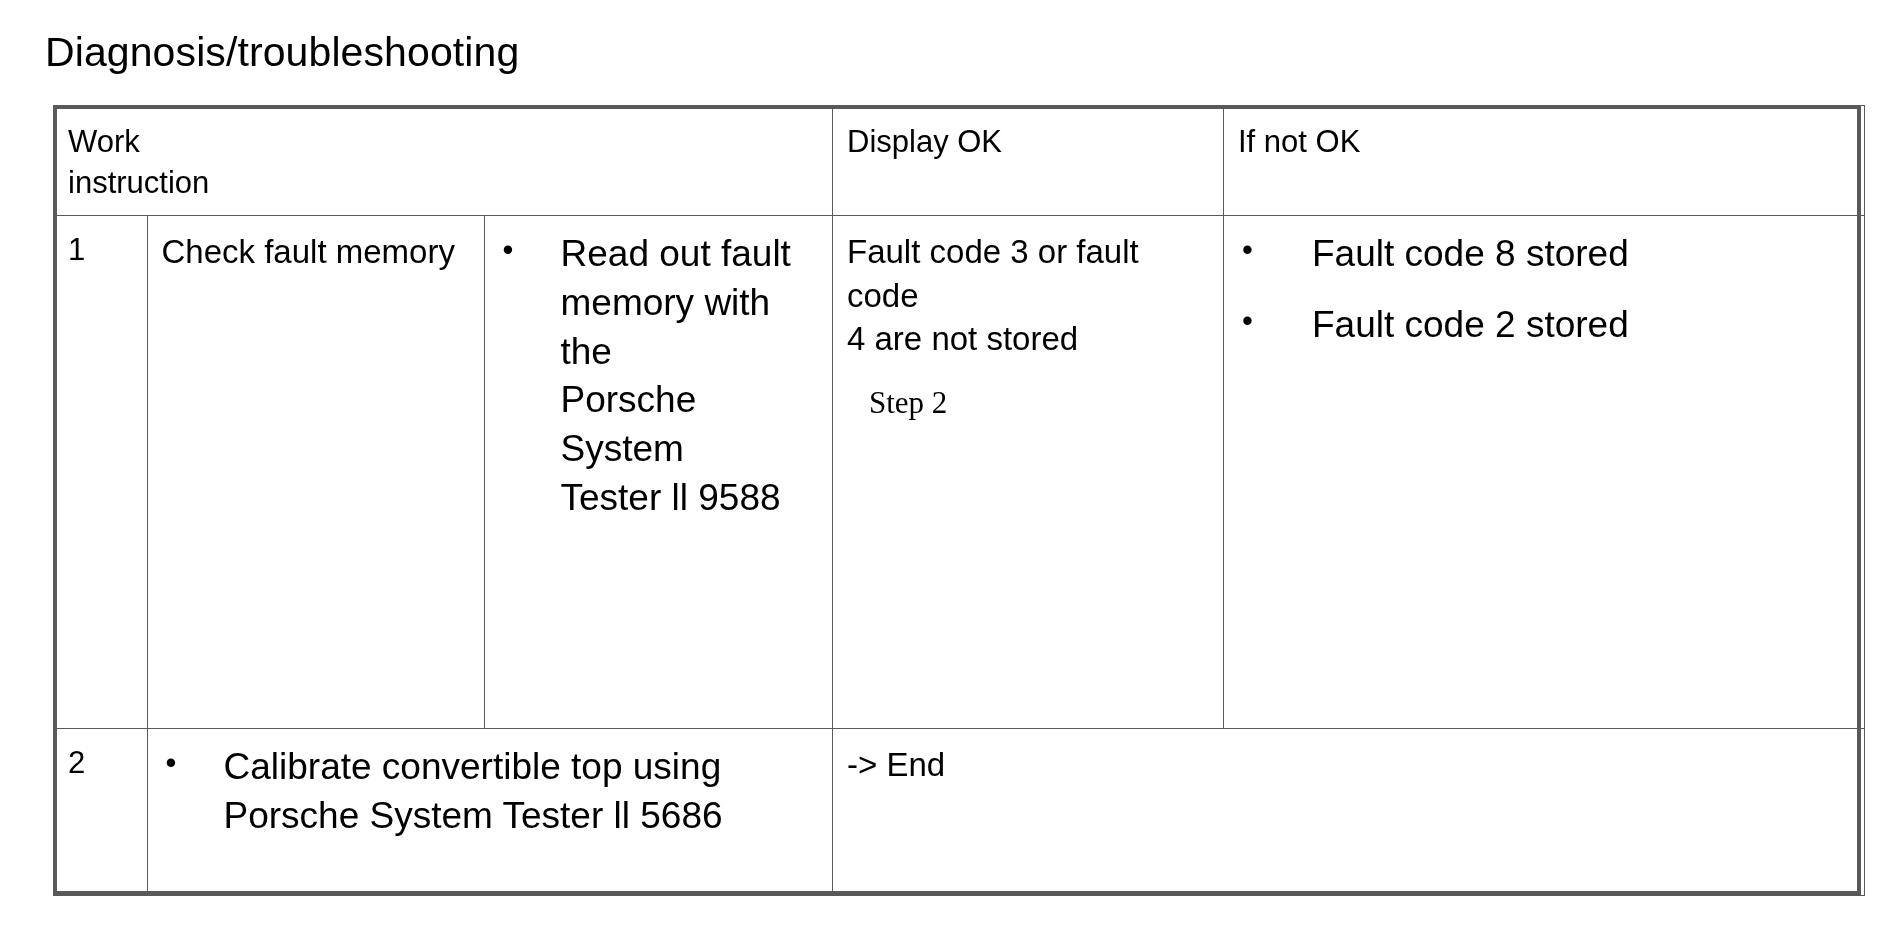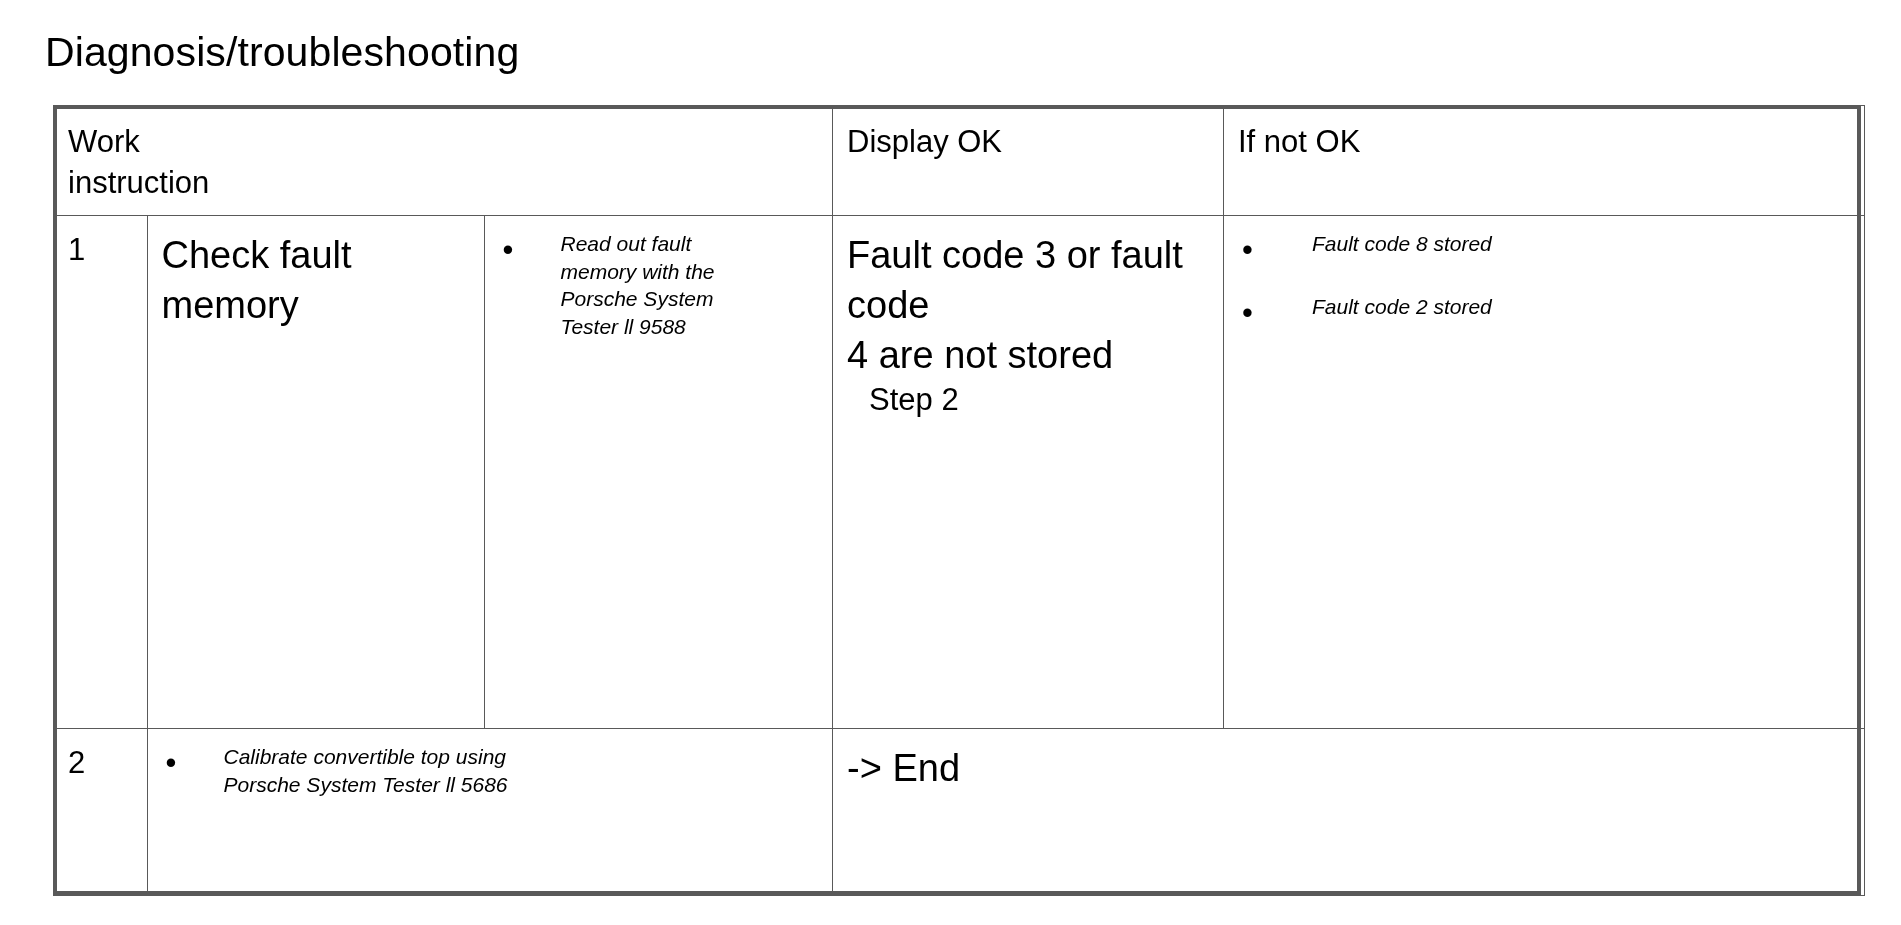--- a/index.html
+++ b/index.html
@@ -86,35 +86,36 @@
     flex: 0 0 auto;
     width: 62px;
     font-size: 31px;
     line-height: 1.32;
     text-align: left;
     padding-left: 4px;
     box-sizing: border-box;
   }
   .bullet-text {
     flex: 1 1 auto;
-    font-size: 21px;
+    font-size: 37px;
     line-height: 1.32;
     white-space: pre-line;
-    font-style: italic;
   }
   .bullet-dot-sm { width: 74px; }
   .plain-text {
-    font-size: 38px;
+    font-size: 33px;
     line-height: 1.32;
     white-space: pre-line;
   }
   .step-line {
     font-size: 31px;
     line-height: 1.32;
     padding-left: 22px;
+    margin-top: 22px;
+    font-family: Liberation Serif, serif;
   }
   .w-col-num   { width: 93px; }
   .w-col-task  { width: 337px; }
   .w-col-detail{ width: 348px; }
   .w-col-ok    { width: 390px; }
   .w-col-notok { width: 640px; }
   .row1 { height: 513px; }
   .row2 { height: 167px; }
   .rowh { height: 110px; }
 </style>

